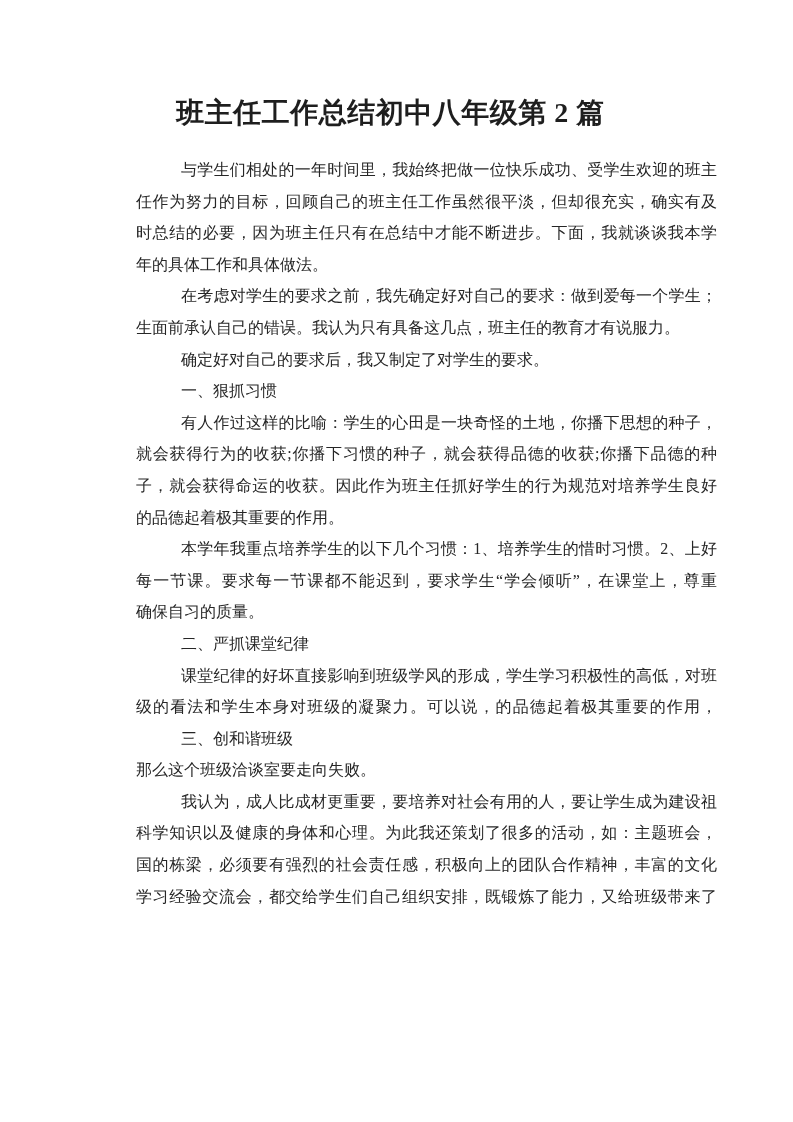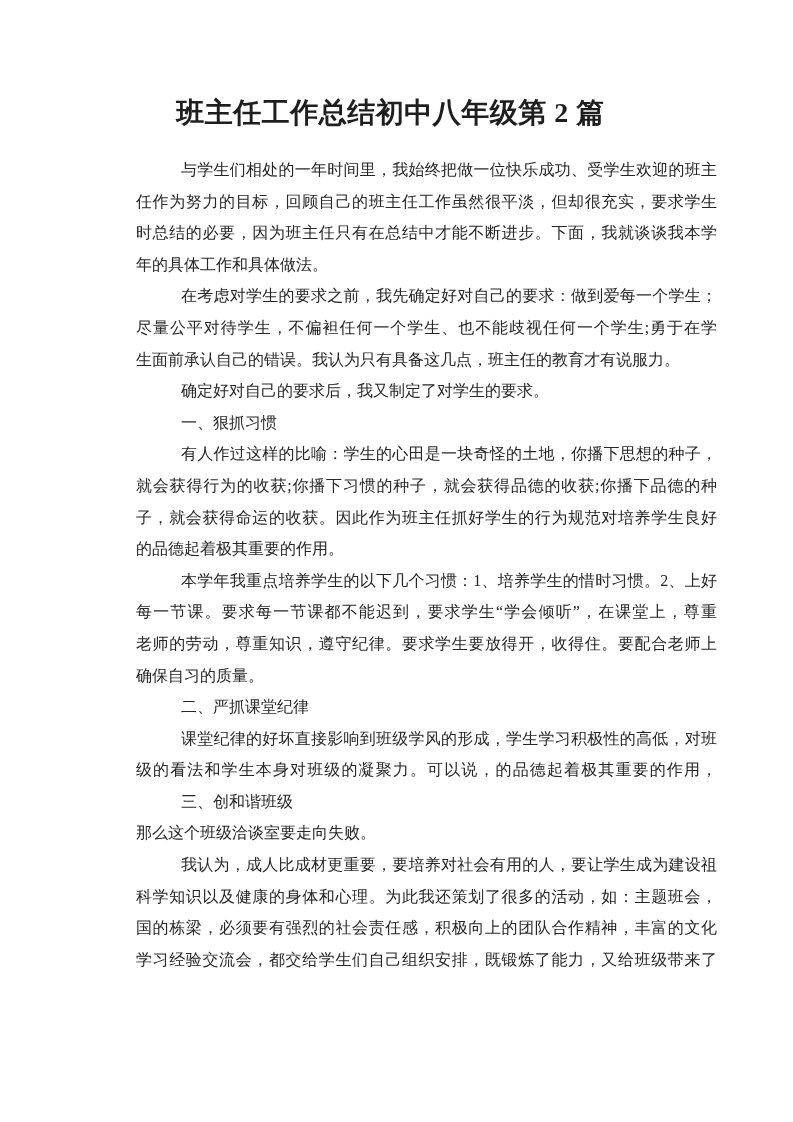--- a/index.html
+++ b/index.html
@@ -53,35 +53,33 @@
     text-align-last: left;
   }
 </style>
 </head>
 <body>
 
 <div class="page">
   <h1 class="title">班主任工作总结初中八年级第 2 篇</h1>
   <div class="doc-body" id="doc-body">
       <div class="line indent">与学生们相处的一年时间里，我始终把做一位快乐成功、受学生欢迎的班主</div>
-      <div class="line">任作为努力的目标，回顾自己的班主任工作虽然很平淡，但却很充实，要求学生</div>
+      <div class="line">任作为努力的目标，回顾自己的班主任工作虽然很平淡，但却很充实，确实有及</div>
       <div class="line">时总结的必要，因为班主任只有在总结中才能不断进步。下面，我就谈谈我本学</div>
       <div class="line final">年的具体工作和具体做法。</div>
       <div class="line indent">在考虑对学生的要求之前，我先确定好对自己的要求：做到爱每一个学生；</div>
-      <div class="line">尽量公平对待学生，不偏袒任何一个学生、也不能歧视任何一个学生;勇于在学</div>
       <div class="line final">生面前承认自己的错误。我认为只有具备这几点，班主任的教育才有说服力。</div>
       <div class="line indent final">确定好对自己的要求后，我又制定了对学生的要求。</div>
       <div class="line heading indent final">一、狠抓习惯</div>
       <div class="line indent">有人作过这样的比喻：学生的心田是一块奇怪的土地，你播下思想的种子，</div>
       <div class="line">就会获得行为的收获;你播下习惯的种子，就会获得品德的收获;你播下品德的种</div>
       <div class="line">子，就会获得命运的收获。因此作为班主任抓好学生的行为规范对培养学生良好</div>
       <div class="line final">的品德起着极其重要的作用。</div>
       <div class="line indent">本学年我重点培养学生的以下几个习惯：1、培养学生的惜时习惯。2、上好</div>
       <div class="line">每一节课。要求每一节课都不能迟到，要求学生“学会倾听”，在课堂上，尊重</div>
-      <div class="line">老师的劳动，尊重知识，遵守纪律。要求学生要放得开，收得住。要配合老师上</div>
       <div class="line final">确保自习的质量。</div>
       <div class="line heading indent final">二、严抓课堂纪律</div>
       <div class="line indent">课堂纪律的好坏直接影响到班级学风的形成，学生学习积极性的高低，对班</div>
       <div class="line">级的看法和学生本身对班级的凝聚力。可以说，的品德起着极其重要的作用，</div>
       <div class="line heading indent final">三、创和谐班级</div>
       <div class="line final">那么这个班级洽谈室要走向失败。</div>
       <div class="line indent">我认为，成人比成材更重要，要培养对社会有用的人，要让学生成为建设祖</div>
       <div class="line">科学知识以及健康的身体和心理。为此我还策划了很多的活动，如：主题班会，</div>
       <div class="line">国的栋梁，必须要有强烈的社会责任感，积极向上的团队合作精神，丰富的文化</div>
       <div class="line">学习经验交流会，都交给学生们自己组织安排，既锻炼了能力，又给班级带来了</div>

